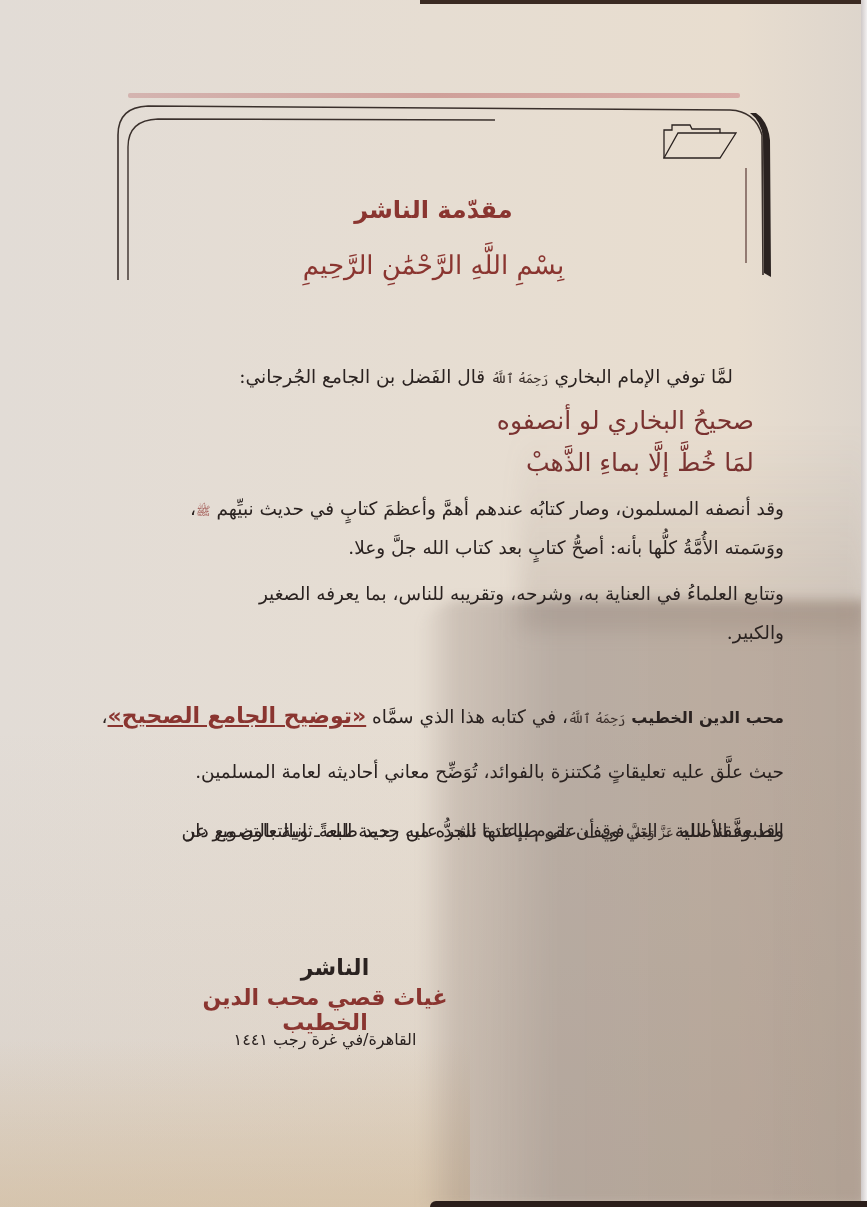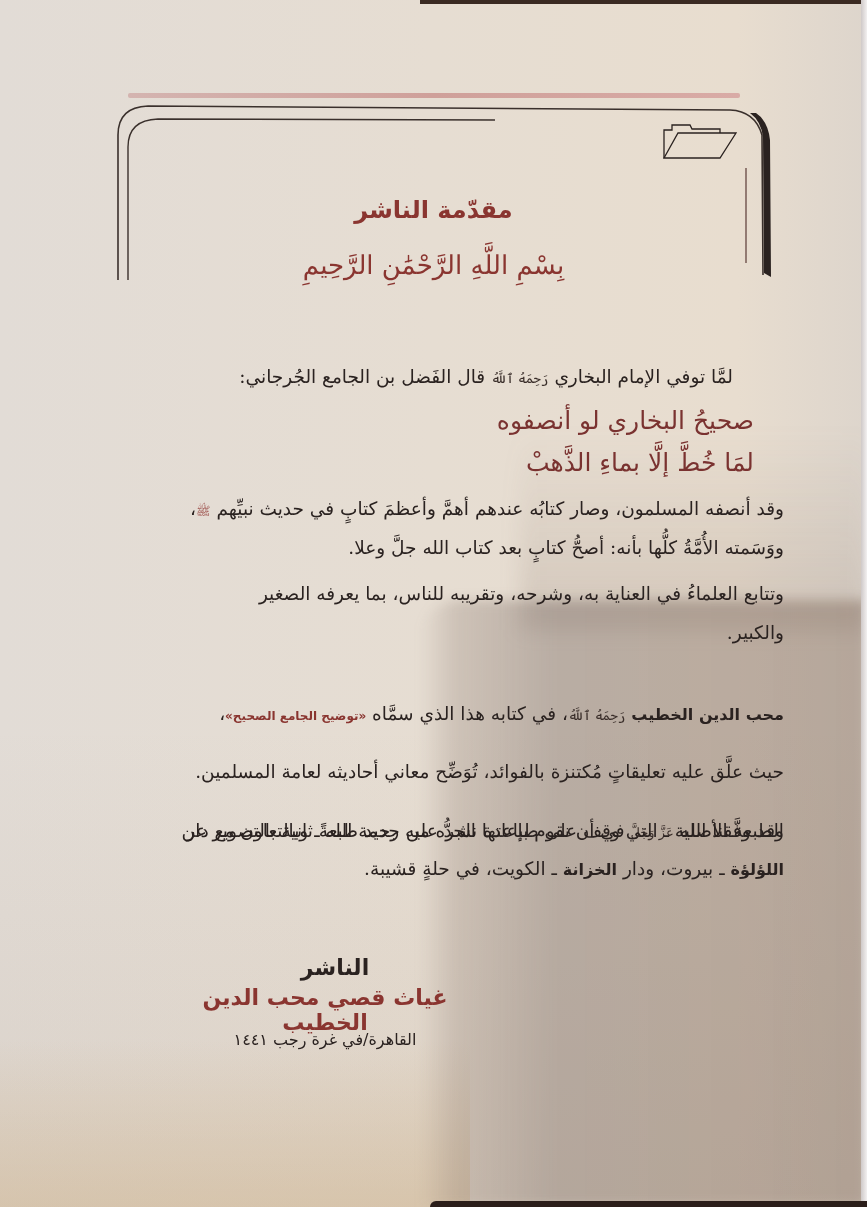--- a/index.html
+++ b/index.html
@@ -101,21 +101,21 @@
       font-family: "DejaVu Serif", serif;
       font-size: 26px;
       color: #8a3530;
       letter-spacing: 2px;
     }
     .line { position: absolute; direction: rtl; font-family: "DejaVu Serif", serif; font-size: 18.5px; color: #2a2220; white-space: nowrap; }
     .poem { color: #7a3230; font-size: 25px; letter-spacing: 6px; }
     .honor { font-size: 13px; color: #3a2e2a; }
     .honor-red { font-size: 12px; color: #9a4a45; }
     .bold { font-weight: bold; font-family: "DejaVu Sans", sans-serif; font-size: 16px; }
-    .red-title { color: #8a3530; font-weight: bold; font-family: "DejaVu Sans", sans-serif; font-size: 12px; }
+    .red-title { color: #8a3530; font-weight: bold; font-family: "DejaVu Sans", sans-serif; font-size: 22px; text-decoration: underline; }
 
     .sign-label {
       position: absolute; left: 260px; width: 150px; top: 955px;
       text-align: center; direction: rtl;
       font-family: "DejaVu Sans", sans-serif; font-weight: bold; font-size: 22px;
       color: #2a2220;
     }
     .sign-name {
       position: absolute; left: 180px; width: 290px; top: 985px;
       text-align: center; direction: rtl;
@@ -183,24 +183,18 @@
     <span class="red-title">«توضيح الجامع الصحيح»</span><span>،</span>
   </div>
   <div class="line" style="right:83px; top:741px;margin-top:20px;">حيث علَّق عليه تعليقاتٍ مُكتنزة بالفوائد، تُوَضِّح معاني أحاديثه لعامة المسلمين.</div>
 
   <div class="line" style="right:83px; top:781px;margin-top:39px;">
     <span>وقد وفَّقنا الله</span>
     <span class="honor">عَزَّ وَجَلَّ</span>
     <span>في أن نقوم بإعادة نشره من جديد طبعةً ثانية بالتصوير عن</span>
   </div>
   <div class="line" style="right:83px; top:820px;">الطبعة الأصلية ـ التي وقف على طباعتها الجدُّ عليه رحمة الله ـ وبالتعاون مع دار</div>
-  <div class="line" style="right:83px; top:858px;">
-    <span class="bold">اللؤلؤة</span>
-    <span>ـ بيروت، ودار</span>
-    <span class="bold">الخزانة</span>
-    <span>ـ الكويت، في حلةٍ قشيبة.</span>
-  </div>
 
 
   <div class="sign-label">الناشر</div>
   <div class="sign-name">غياث قصي محب الدين الخطيب</div>
   <div class="sign-place">القاهرة/في غرة رجب ١٤٤١</div>
 </div>
 
 </body></html>

